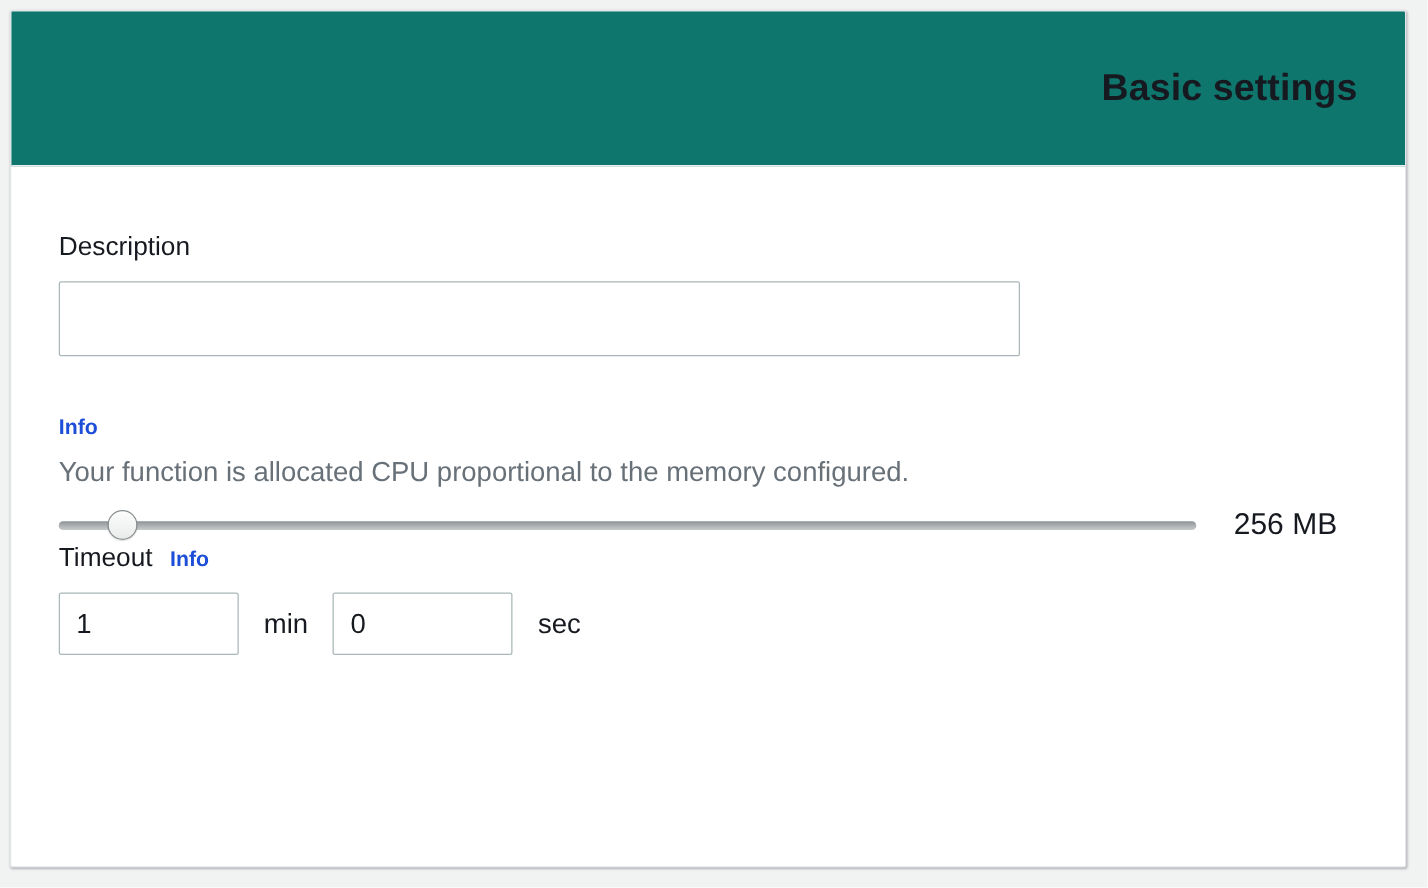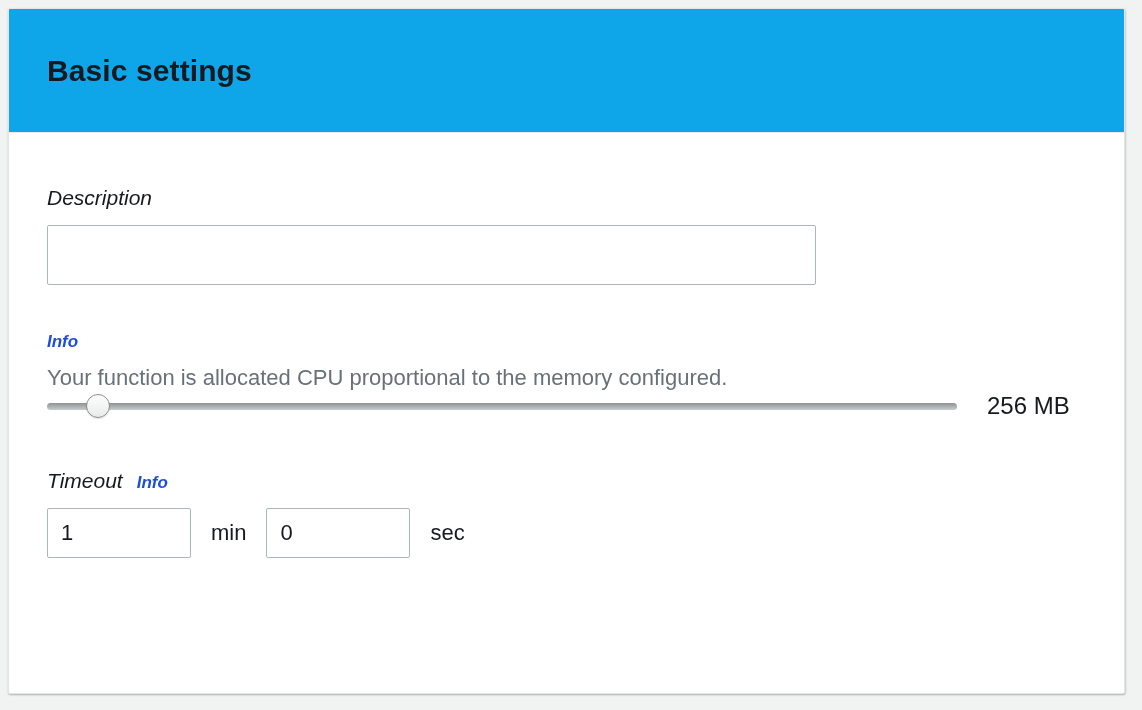--- a/index.html
+++ b/index.html
@@ -25,26 +25,27 @@
     border: 1px solid #e3e5e6;
     border-radius: 2px;
     box-sizing: border-box;
     box-shadow: 0 1px 2px 0 rgba(0, 7, 22, 0.18),
                 1px 1px 2px 0 rgba(0, 7, 22, 0.12);
     overflow: hidden;
   }
 
   .panel-header {
     height: 124px;
-    background: #0ea5e9;
+    background: #0f766e;
     border-bottom: 1px solid #eaeded;
     box-sizing: border-box;
     display: flex;
     align-items: center;
     padding: 0 38px;
+    justify-content: flex-end;
   }
 
   .panel-title {
     font-size: 30px;
     font-weight: bold;
     color: #16191f;
     letter-spacing: 0.1px;
     line-height: 1.2;
   }
 
@@ -57,21 +58,20 @@
     margin-bottom: 0;
   }
 
   .field-label {
     font-size: 21px;
     color: #16191f;
     line-height: 1.25;
     display: flex;
     align-items: baseline;
     gap: 14px;
-    font-style: italic;
   }
 
   .info-link {
     font-size: 17px;
     font-weight: bold;
     color: #1d4ed8;
     cursor: pointer;
     text-decoration: none;
   }
 
@@ -100,20 +100,21 @@
     padding: 0 12px;
     outline: none;
   }
 
   
   .memory-field { margin-top: 46px; }
 
   .slider-row {
     display: flex;
     align-items: center;
+    margin-top: 14px;
   }
 
   .slider-wrap {
     position: relative;
     width: 910px;
     height: 26px;
     display: flex;
     align-items: center;
   }
 
@@ -160,21 +161,21 @@
   }
 
   .slider-value {
     font-size: 24px;
     color: #16191f;
     margin-left: 30px;
     white-space: nowrap;
   }
 
   
-  .timeout-field { margin-top: 48px; }
+  .timeout-field { }
 
   .timeout-row {
     display: flex;
     align-items: center;
     margin-top: 14px;
   }
 
   .num-input {
     width: 144px;
     height: 50px;

